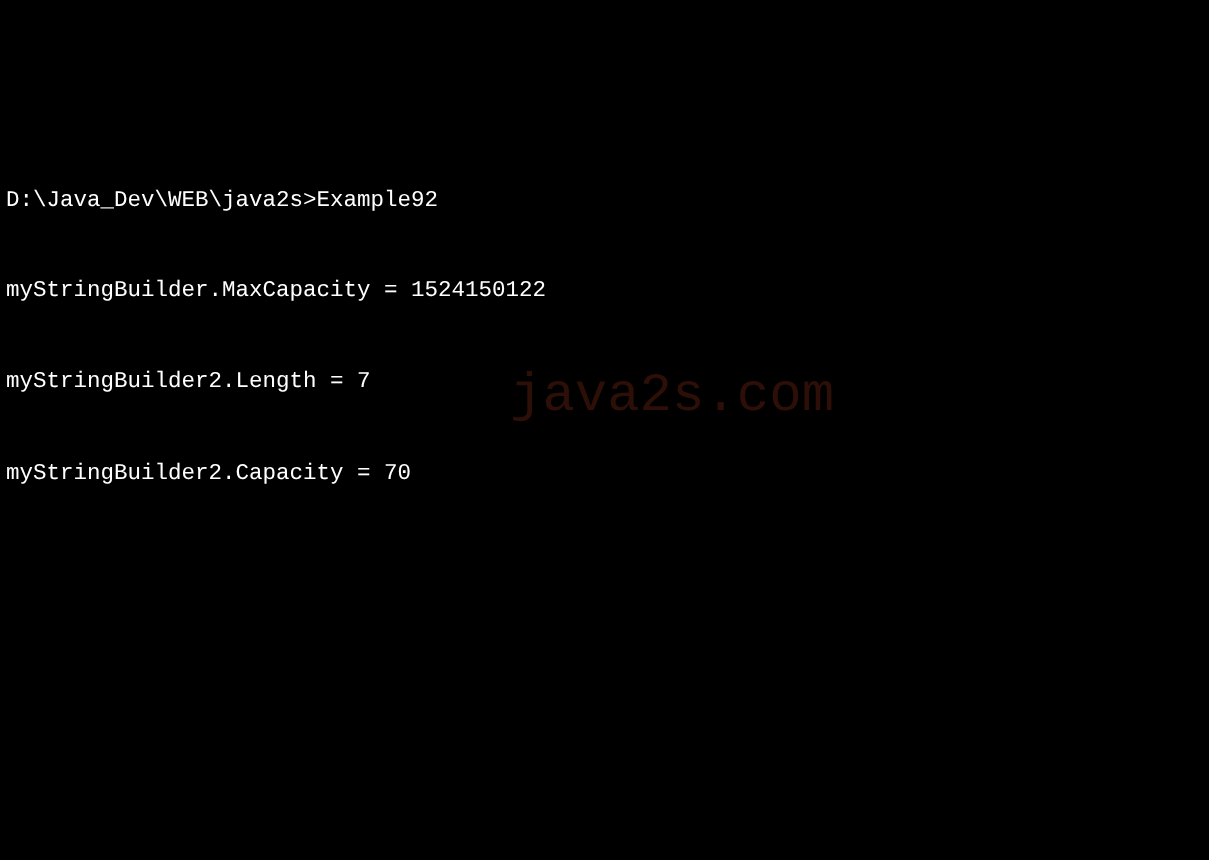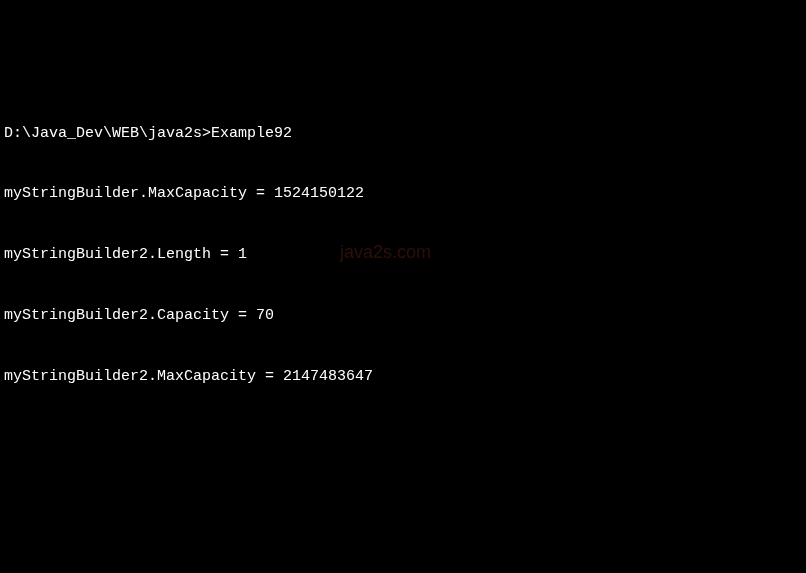--- a/index.html
+++ b/index.html
@@ -23,38 +23,37 @@
     }
     .console-line {
       display: block;
       font-family: Liberation Mono, monospace;
     }
     .watermark {
       position: absolute;
       top: 240px;
       left: 340px;
       color: rgba(180, 60, 30, 0.25);
-      font-size: 18px;
-      font-family: Liberation Sans, sans-serif;
+      font-size: 36px;
+      font-family: Liberation Mono, monospace;
       pointer-events: none;
       z-index: 10;
       text-align: center;
     }
   </style>
 </head>
 <body>
 
 
 
 <div>
   <span class="console-line">D:\Java_Dev\WEB\java2s&gt;Example92</span>
   <span class="console-line">myStringBuilder.MaxCapacity = 1524150122</span>
-  <span class="console-line">myStringBuilder2.Length = 1</span>
+  <span class="console-line">myStringBuilder2.Length = 7</span>
   <span class="console-line">myStringBuilder2.Capacity = 70</span>
-  <span class="console-line">myStringBuilder2.MaxCapacity = 2147483647</span>
   
   
   
   
   
   
   
   
   
   <span class="console-line"></span>

